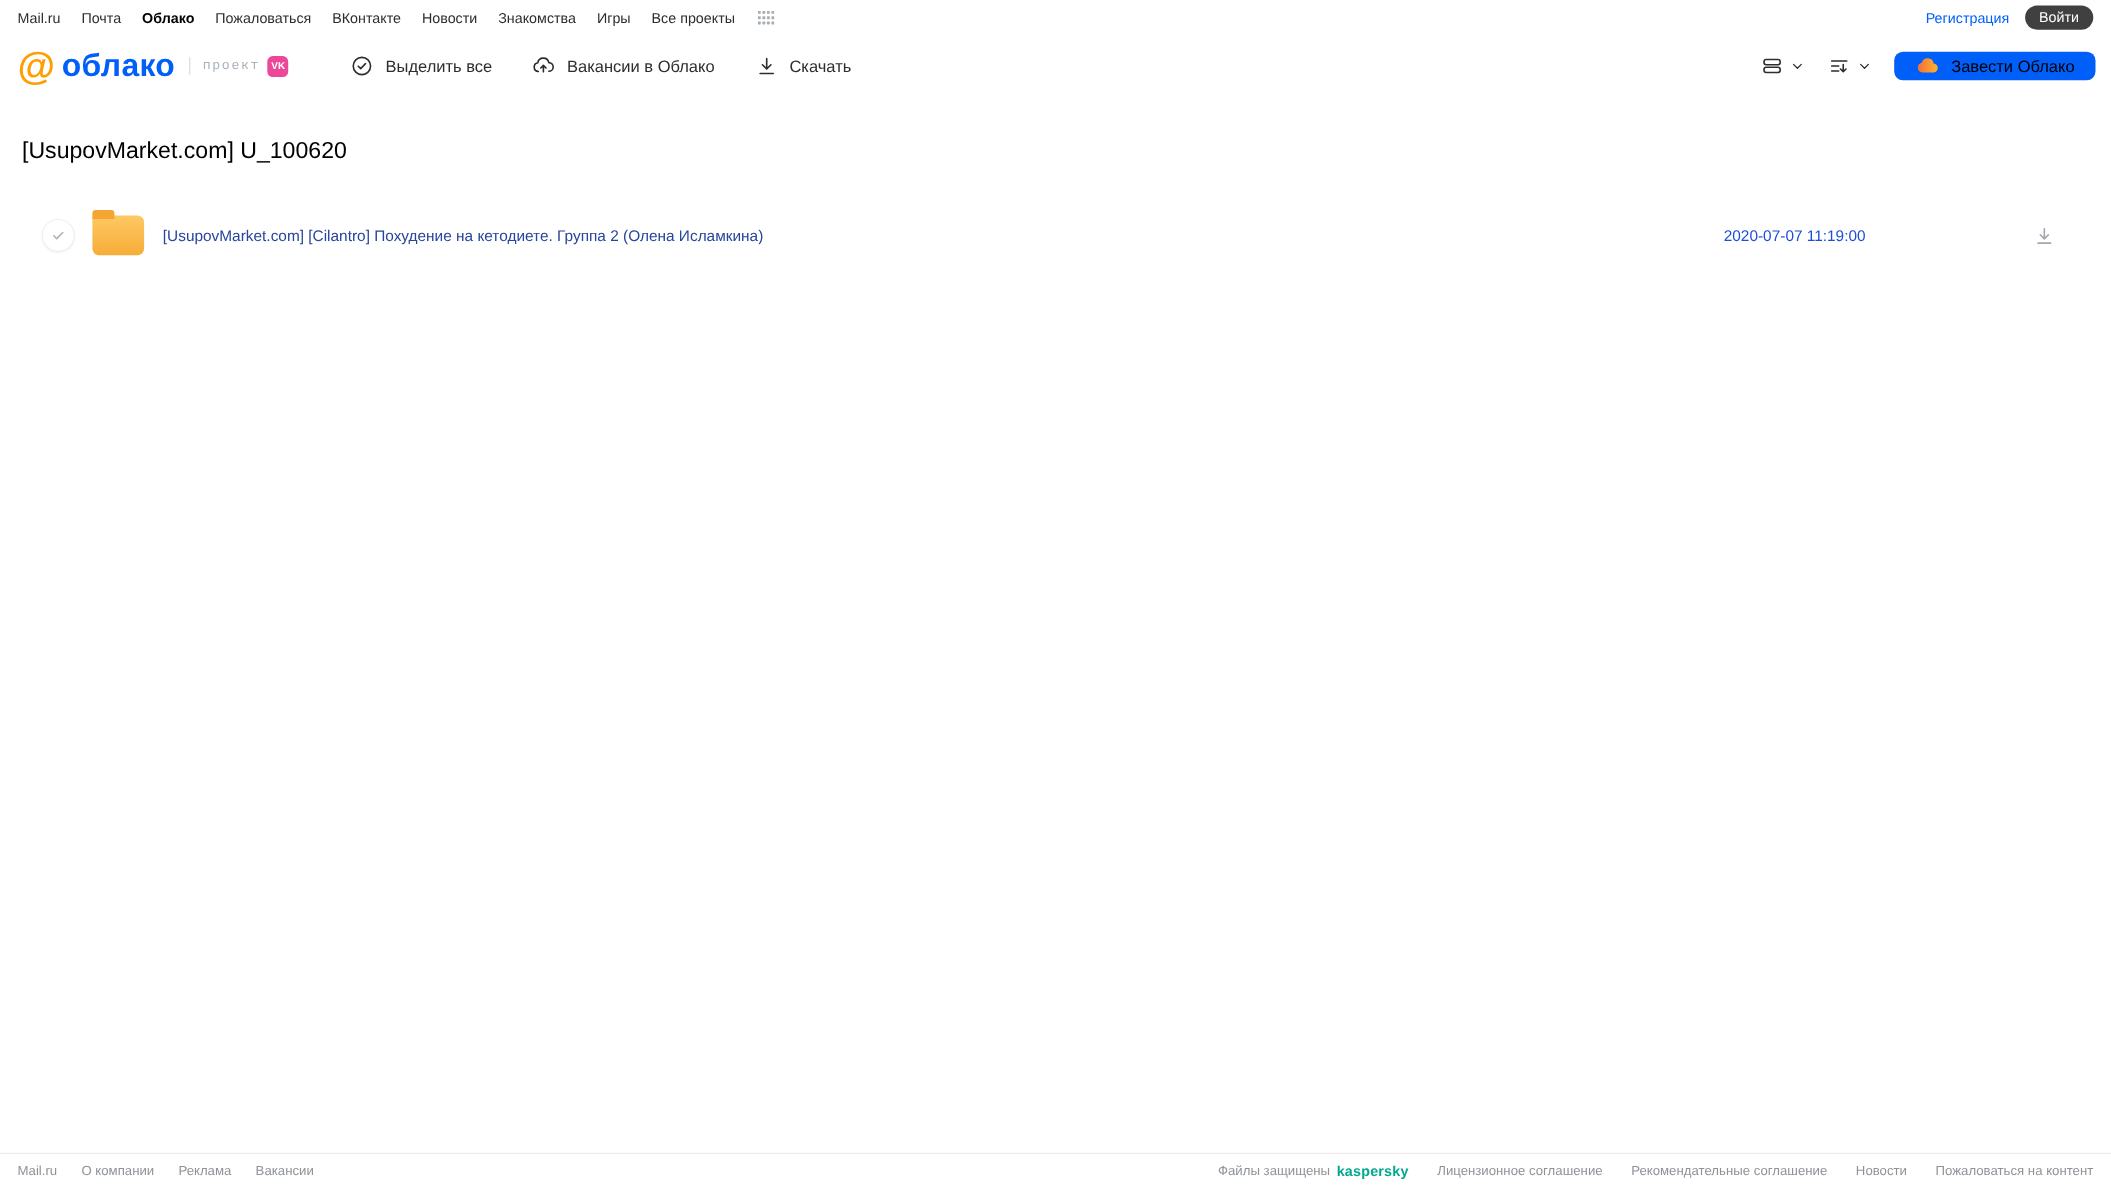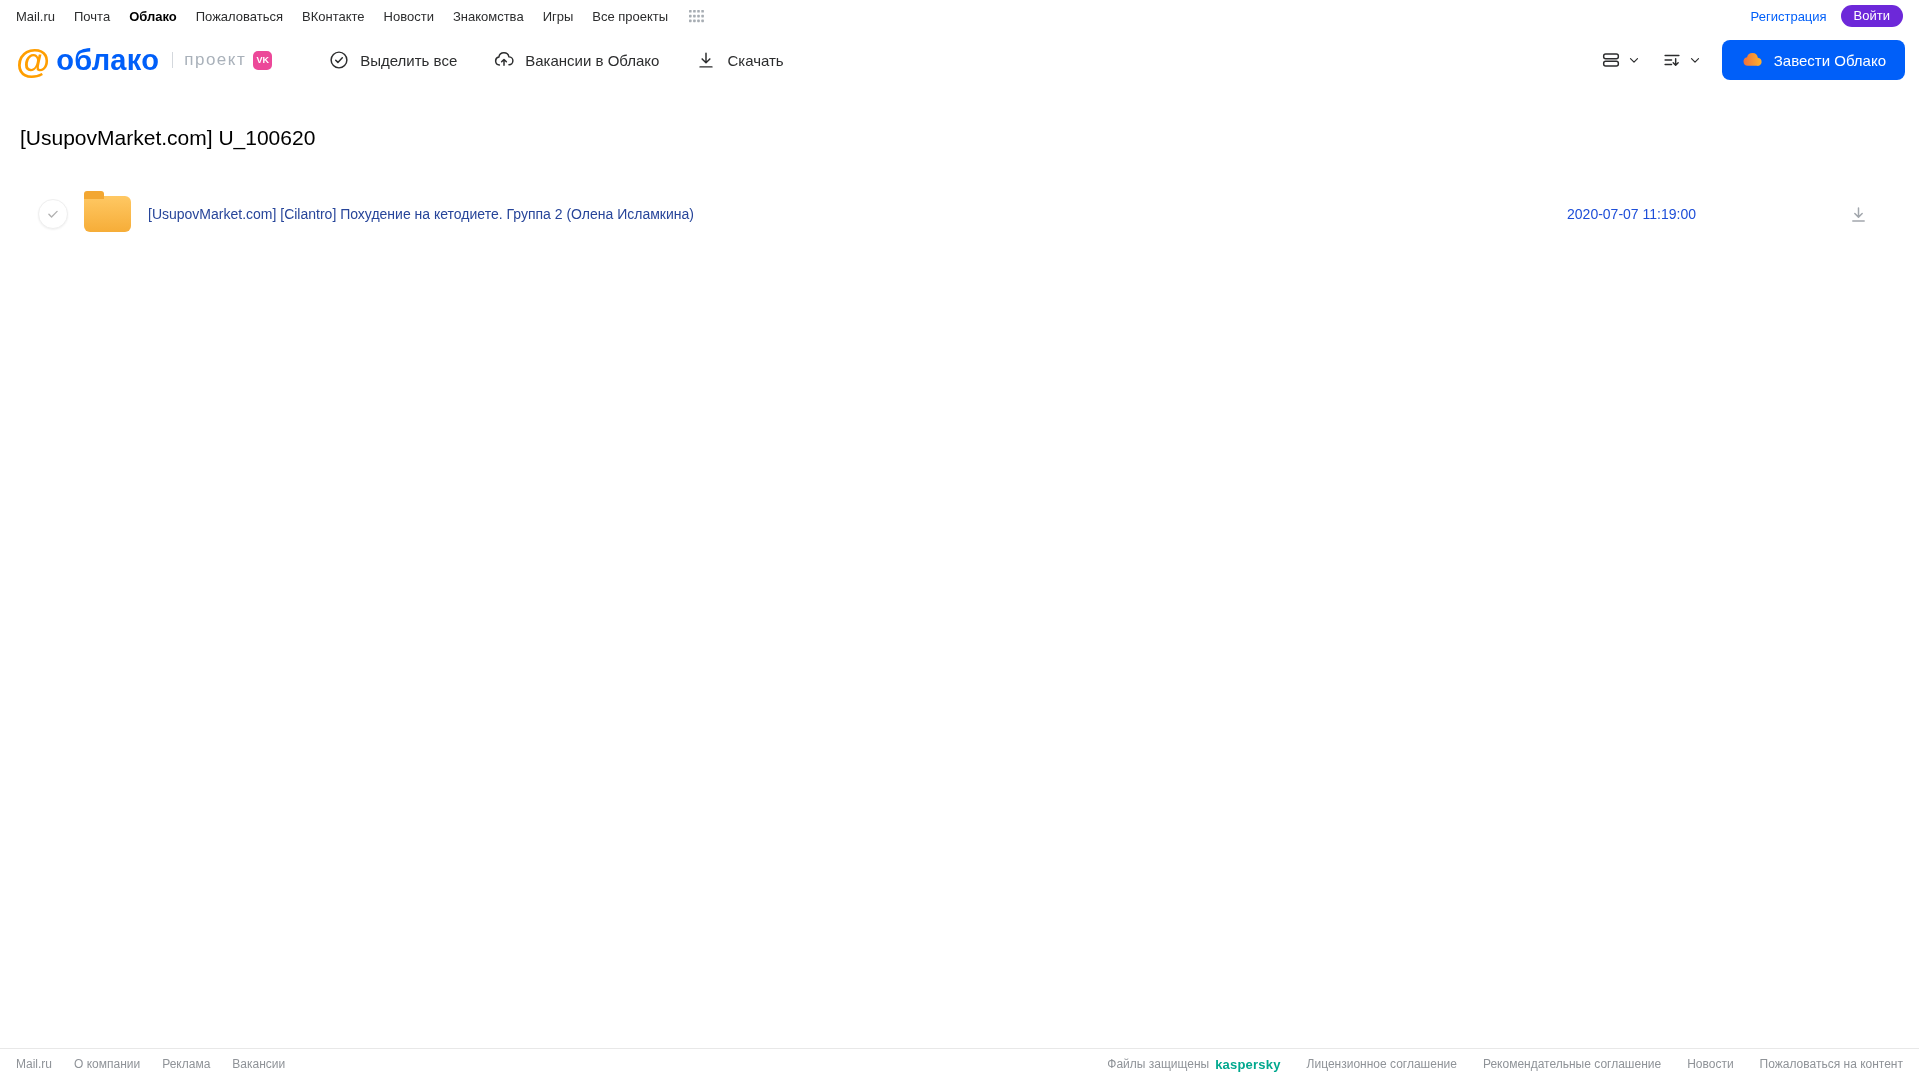--- a/index.html
+++ b/index.html
@@ -10,39 +10,39 @@
   button { font-family:inherit; background:none; border:none; cursor:pointer; color:inherit; }
 
   
   .topnav { display:flex; align-items:center; height:32px; padding:0 16px; font-size:13px; }
   .topnav-left { display:flex; align-items:center; gap:19px; }
   .tn { color:#2c2d2e; }
   .tn.active { font-weight:700; color:#000; }
   .grid-icon { display:inline-flex; margin-left:2px; }
   .topnav-right { margin-left:auto; display:flex; align-items:center; gap:14px; }
   .reg-link { color:#005ff9; }
-  .login-pill { background:#6d28d9; color:#fff; border-radius:12px; padding:3px 13px 4px; font-size:13px; }
+  .login-pill { background:#404040; color:#fff; border-radius:12px; padding:3px 13px 4px; font-size:13px; }
 
   
   .header { display:flex; align-items:center; height:56px; padding:0 14px 0 16px; }
   .logo { display:flex; align-items:center; }
   .at-icon { color:#ff9e00; font-size:35px; font-weight:700; line-height:1; margin-right:6px; }
   .logo-word { color:#005ff9; font-size:29px; font-weight:700; letter-spacing:.3px; }
   .logo-divider { width:1px; height:16px; background:#d4d8dd; margin:0 11px 0 13px; }
-  .project-label { color:#a9b1ba; font-size:17px; letter-spacing:1.5px; }
+  .project-label { color:#a9b1ba; font-size:12px; letter-spacing:1.5px;font-family:Liberation Mono, monospace; }
   .vk-badge { display:inline-flex; align-items:center; justify-content:center; width:19px; height:19px;
     background:#ec4899; border-radius:5px; color:#fff; font-size:9px; font-weight:700; margin-left:7px; }
 
   .toolbar { display:flex; align-items:center; gap:36px; margin-left:56px; }
   .tb-btn { display:flex; align-items:center; gap:10px; font-size:15px; color:#2c2d2e; }
 
   .header-right { margin-left:auto; display:flex; align-items:center; gap:20px; }
   .icon-btn { display:flex; align-items:center; gap:5px; }
-  .create-btn { display:flex; align-items:center; gap:10px; background:#005ff9; color:#ffffff;
-    font-size:15px; height:40px; padding:1px 19px; border-radius:8px; }
+  .create-btn { display:flex; align-items:center; gap:10px; background:#005ff9; color:#000000;
+    font-size:15px; height:26px; padding:1px 19px; border-radius:8px; }
 
   svg.ic { display:block; }
 
   
   .main { padding:0 20px; }
   .page-title { font-size:21px; font-weight:400; color:#000; margin-top:38px; }
   .file-list { margin-top:40px; }
   .file-row { display:flex; align-items:center; height:48px; padding:0 30px 0 18px; }
   .row-check { width:30px; height:30px; border-radius:50%; background:#fff; border:1px solid #efefef;
     box-shadow:0 1px 2px rgba(0,0,0,.06); display:flex; align-items:center; justify-content:center; flex:none; }

